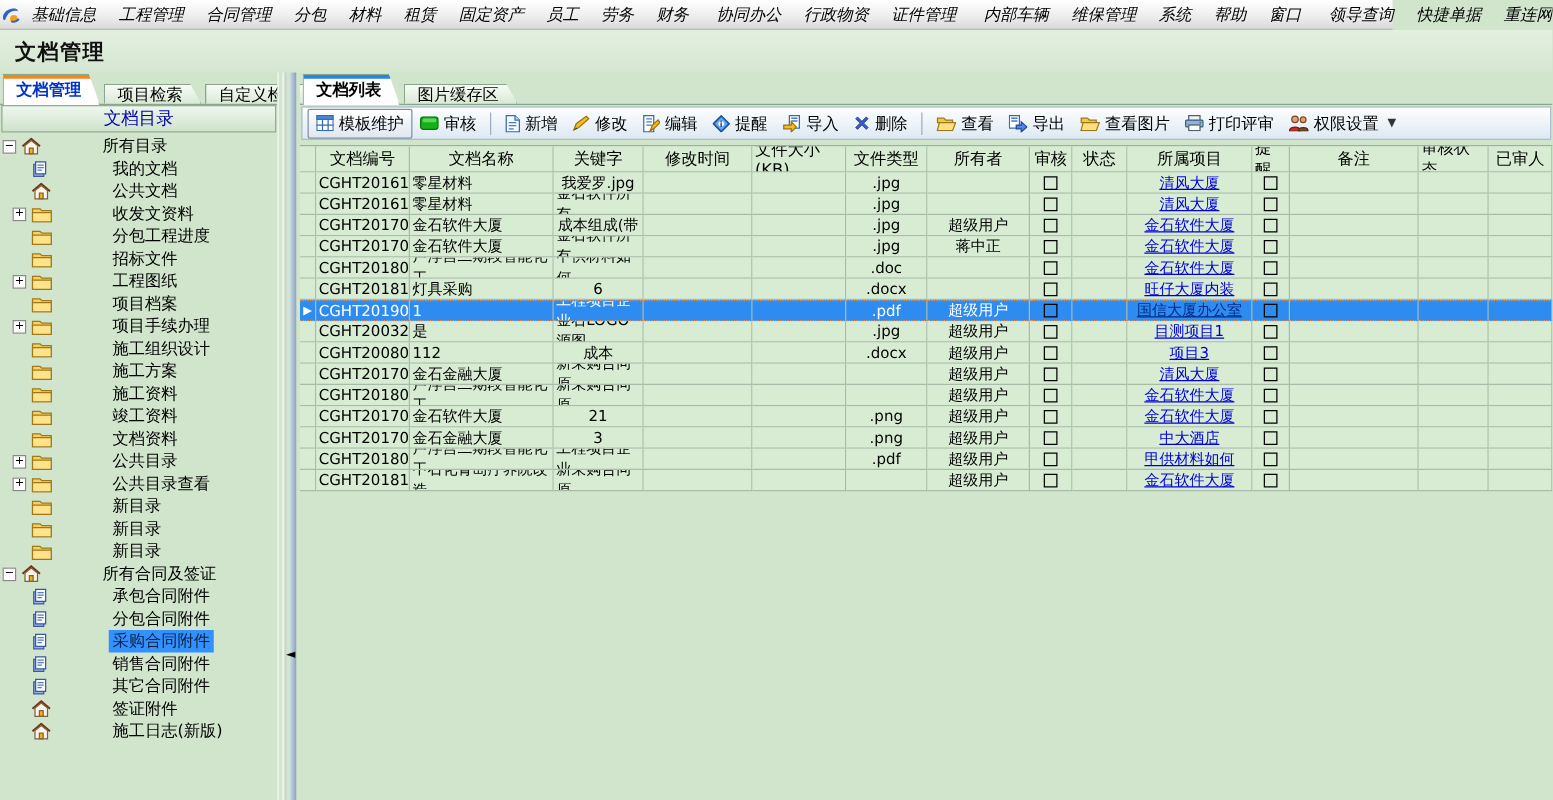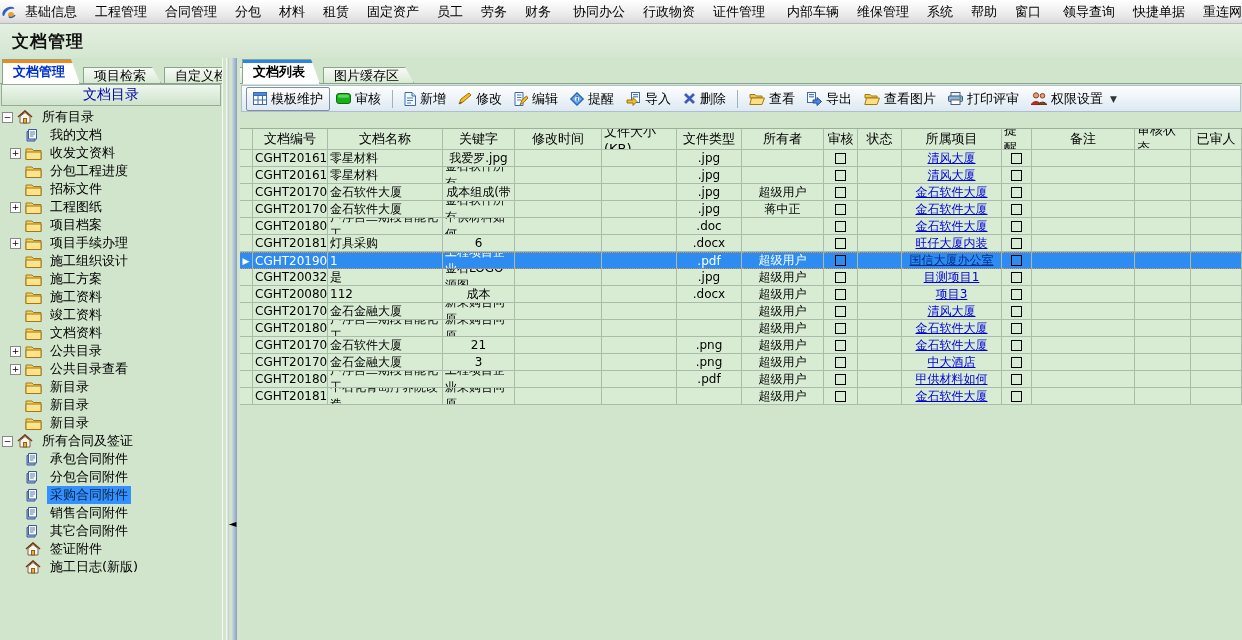--- a/index.html
+++ b/index.html
@@ -1,23 +1,23 @@
 <!DOCTYPE html>
 <html><head>
 <meta charset="utf-8">
 <style>
   * { margin:0; padding:0; box-sizing:border-box; }
   html,body { width:1242px; height:640px; overflow:hidden;
     font-family:"DejaVu Sans","Liberation Sans",sans-serif; }
   body { background:#d1e5cd; position:relative; }
 
   
-  .menubar { position:absolute; left:0; top:0; width:1242px; height:24px;
+  .menubar { position:absolute; left:0; top:0; width:1114px; height:24px;
     background:linear-gradient(#ffffff,#ececec 60%,#d9d9d9); border-bottom:1px solid #b8b8b8;
-    display:flex; align-items:center; font-size:13px; color:#000; }
+    display:flex; align-items:center; font-size:13px; color:#000;font-style:italic; }
   .menubar .applogo { width:22px; display:flex; justify-content:center; align-items:center; }
   .menu-item { padding:0 9px; height:100%; display:flex; align-items:center; cursor:default; white-space:nowrap; }
   .menu-sep { width:1px; height:16px; background:#9a9a9a; margin:0 2px; }
 
   
   .titlebar { position:absolute; left:0; top:24px; width:1242px; height:34px;
     background:linear-gradient(#e4efe0,#d4e6d0); display:flex; align-items:center; }
   .titlebar .pagetitle { font-size:17px; font-weight:bold; color:#111; padding-left:12px; letter-spacing:1px; }
 
   
@@ -42,26 +42,26 @@
 
   
   .side-header { height:22px; margin:0 1px; border:1px solid #96ac96; background:linear-gradient(#eef7ee,#cfe3cb);
     display:flex; align-items:center; justify-content:center; font-size:14px; color:#0000aa; }
   .tree { flex:1; overflow:hidden; padding-top:2px; position:relative; }
   .tree-item { height:18px; display:flex; align-items:center; font-size:13px; color:#000; white-space:nowrap; cursor:pointer; }
   .tree-item .expander { width:11px; height:11px; border:1px solid #8a8a8a; background:#fff; font-size:9px; line-height:9px;
     text-align:center; margin-right:4px; flex:0 0 11px; color:#000; }
   .tree-item .spacer { width:15px; flex:0 0 15px; }
   .tree-item .ticon { width:17px; height:14px; margin-right:5px; flex:0 0 17px; display:flex; align-items:center; }
-  .tree-item .tlabel { padding:0 3px; }
+  .tree-item .tlabel { padding:0 3px;margin-left:40px; }
   .tree-item.selected .tlabel { background:#3390ff; color:#08233f; }
   .lv0 { padding-left:2px; } .lv1 { padding-left:10px; }
 
   
-  .toolbar { height:27px; margin:1px 1px 16px 1px; border:1px solid #aebecd;
+  .toolbar { height:27px; margin:1px 1px 4px 1px; border:1px solid #aebecd;
     background:linear-gradient(#fdfefe,#dde9f3); display:flex; align-items:center; padding:0 4px; }
   .tbtn { display:flex; align-items:center; gap:4px; font-size:13px; color:#000; padding:2px 6px; cursor:pointer; white-space:nowrap; }
   .tbtn.boxed { border:1px solid #7f90a6; border-radius:2px; background:linear-gradient(#ffffff,#dfe7f0); }
   .tb-sep { width:1px; height:18px; background:#9fb0c0; margin:0 5px; }
   .caret { font-size:9px; color:#333; margin-left:3px; }
 
   
   .grid-wrap { flex:1; background:#d1e5cd; overflow:hidden; border-top:1px solid #9ab09a; }
   .grid-row { display:grid; grid-template-columns:13px 75px 115px 72px 87px 75px 65px 82px 34px 44px 100px 30px 103px 56px 1fr; }
   .grid-head .cell { height:21px; background:#d8ecd4; font-size:13px; justify-content:center; }
@@ -152,20 +152,31 @@
               <path d="M2 3.5 H10 V13 H2 Z" fill="#9ab4e8" stroke="#3a5a9a"></path>
               <path d="M3.5 1.5 H11.5 V11 H3.5 Z" fill="#f8fafc" stroke="#3a5a9a"></path>
               <line x1="5" y1="4" x2="10" y2="4" stroke="#5a7ab8"></line>
               <line x1="5" y1="6" x2="10" y2="6" stroke="#5a7ab8"></line>
               <line x1="5" y1="8" x2="8.5" y2="8" stroke="#5a7ab8"></line>
             </svg>
           </span>
           <span class="tlabel">我的文档</span>
         </div>
         <div class="tree-item lv1">
+          <span class="spacer"></span>
+          <span class="ticon">
+            <svg width="16" height="14" viewBox="0 0 16 14">
+              <path d="M1 7 L8 1 L15 7" fill="none" stroke="#703818" stroke-width="1.6"></path>
+              <path d="M3 6.5 V13 H13 V6.5 L8 2.5 Z" fill="#fdf6e8" stroke="#806040"></path>
+              <rect x="6.5" y="8.5" width="3" height="4.5" fill="#f0b020" stroke="#806040"></rect>
+            </svg>
+          </span>
+          <span class="tlabel">公共文档</span>
+        </div>
+        <div class="tree-item lv1">
           <span class="expander">+</span>
           <span class="ticon">
             <svg width="17" height="13" viewBox="0 0 17 13">
               <path d="M1 2 H7 L8.5 3.5 H16 V12.5 H1 Z" fill="#f8d060" stroke="#a07818"></path>
               <path d="M1 5 H16 V12.5 H1 Z" fill="#ffe38a" stroke="#a07818"></path>
             </svg>
           </span>
           <span class="tlabel">收发文资料</span>
         </div>
         <div class="tree-item lv1">

